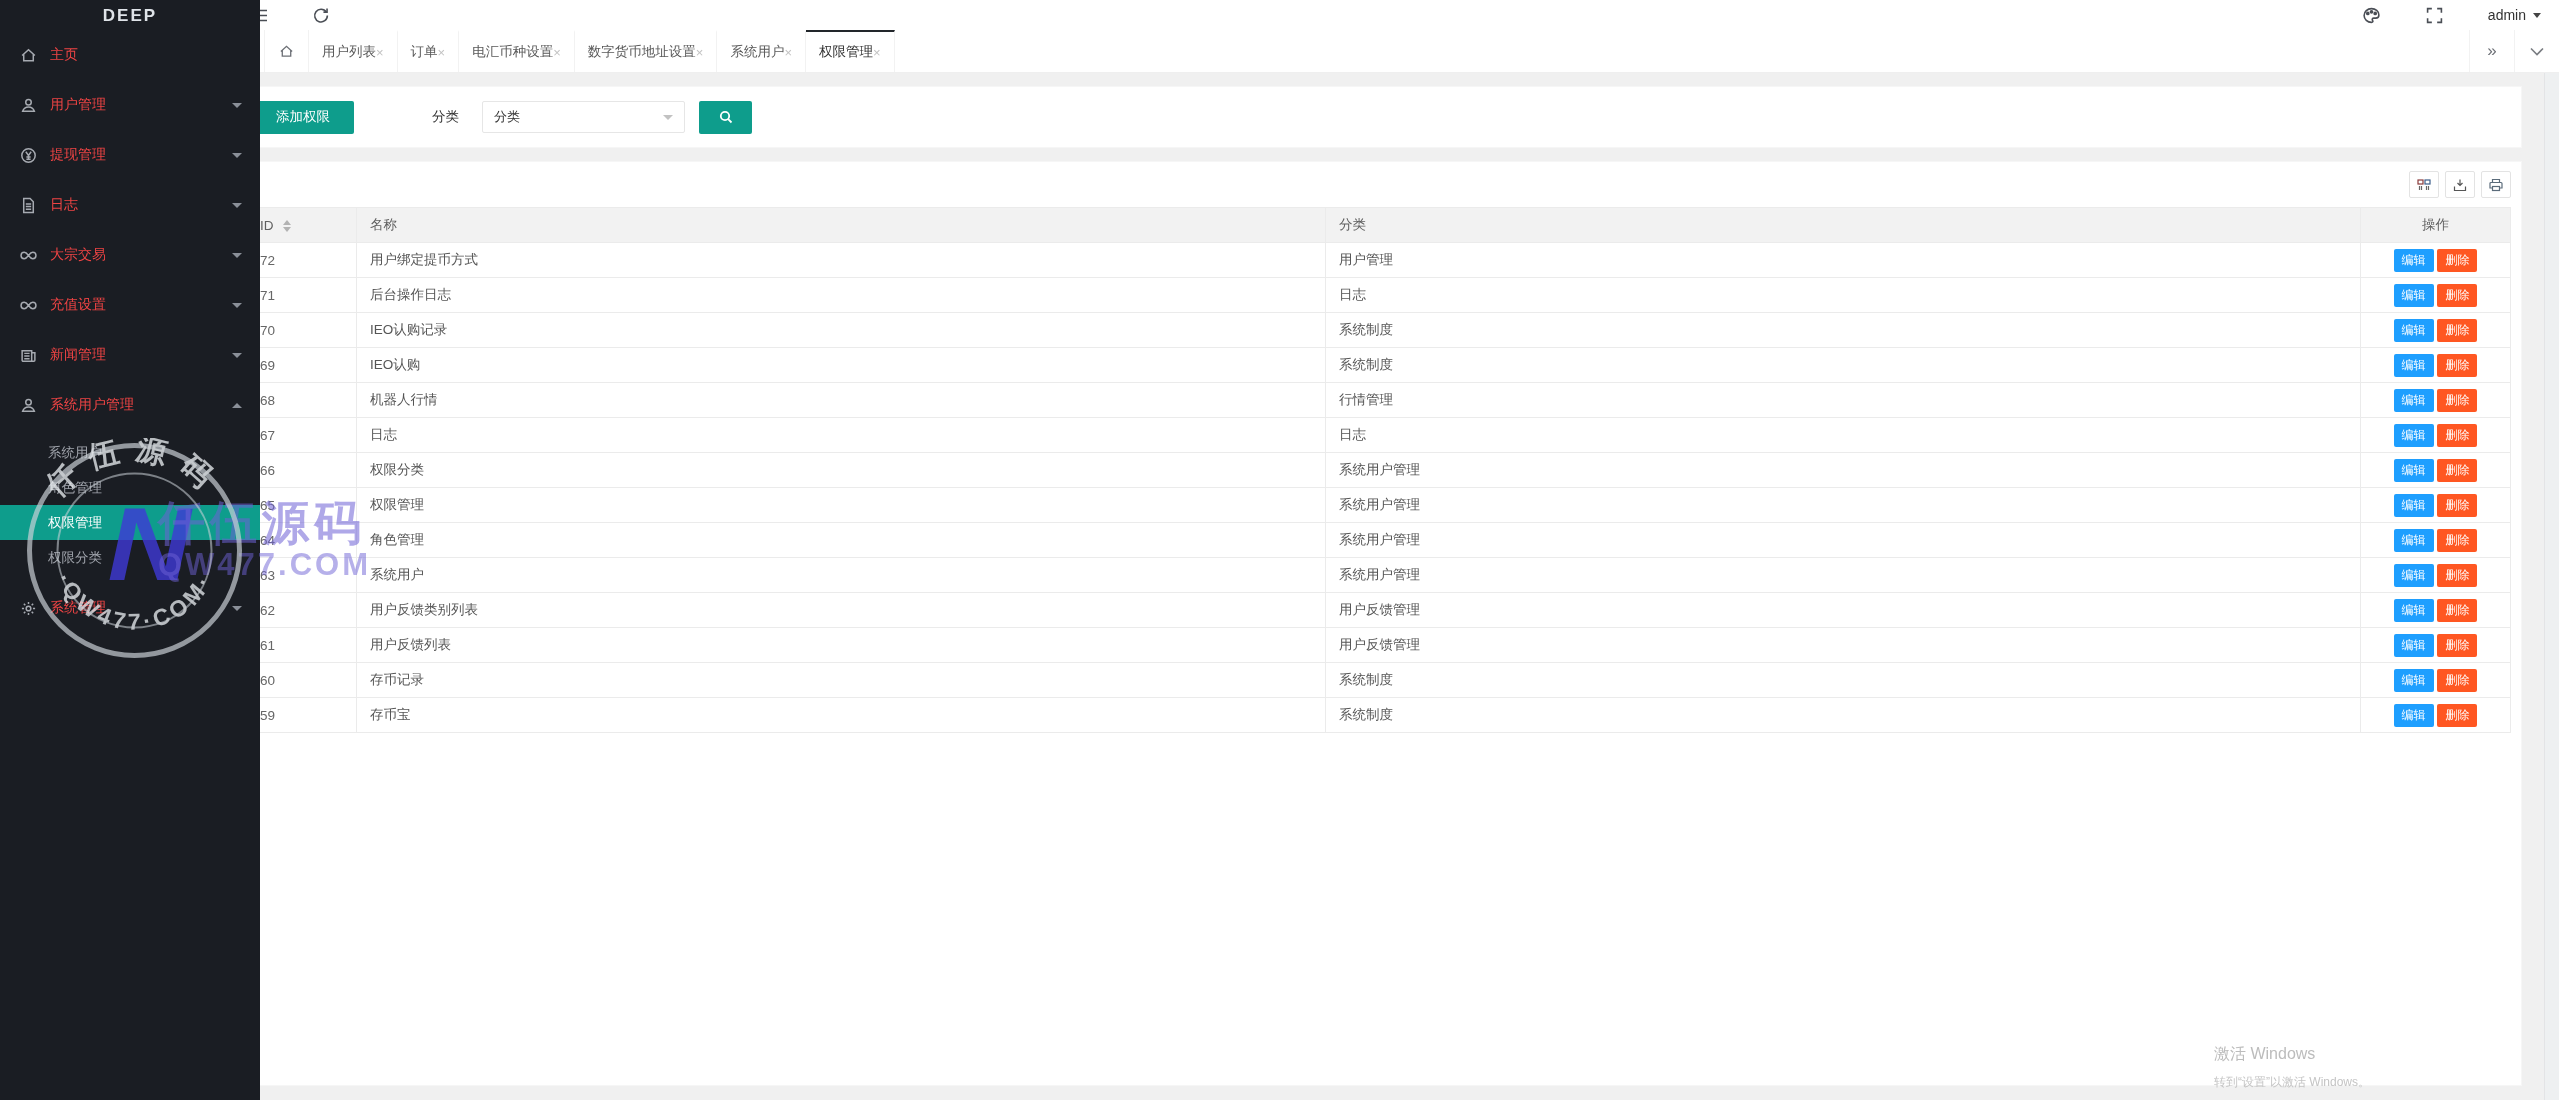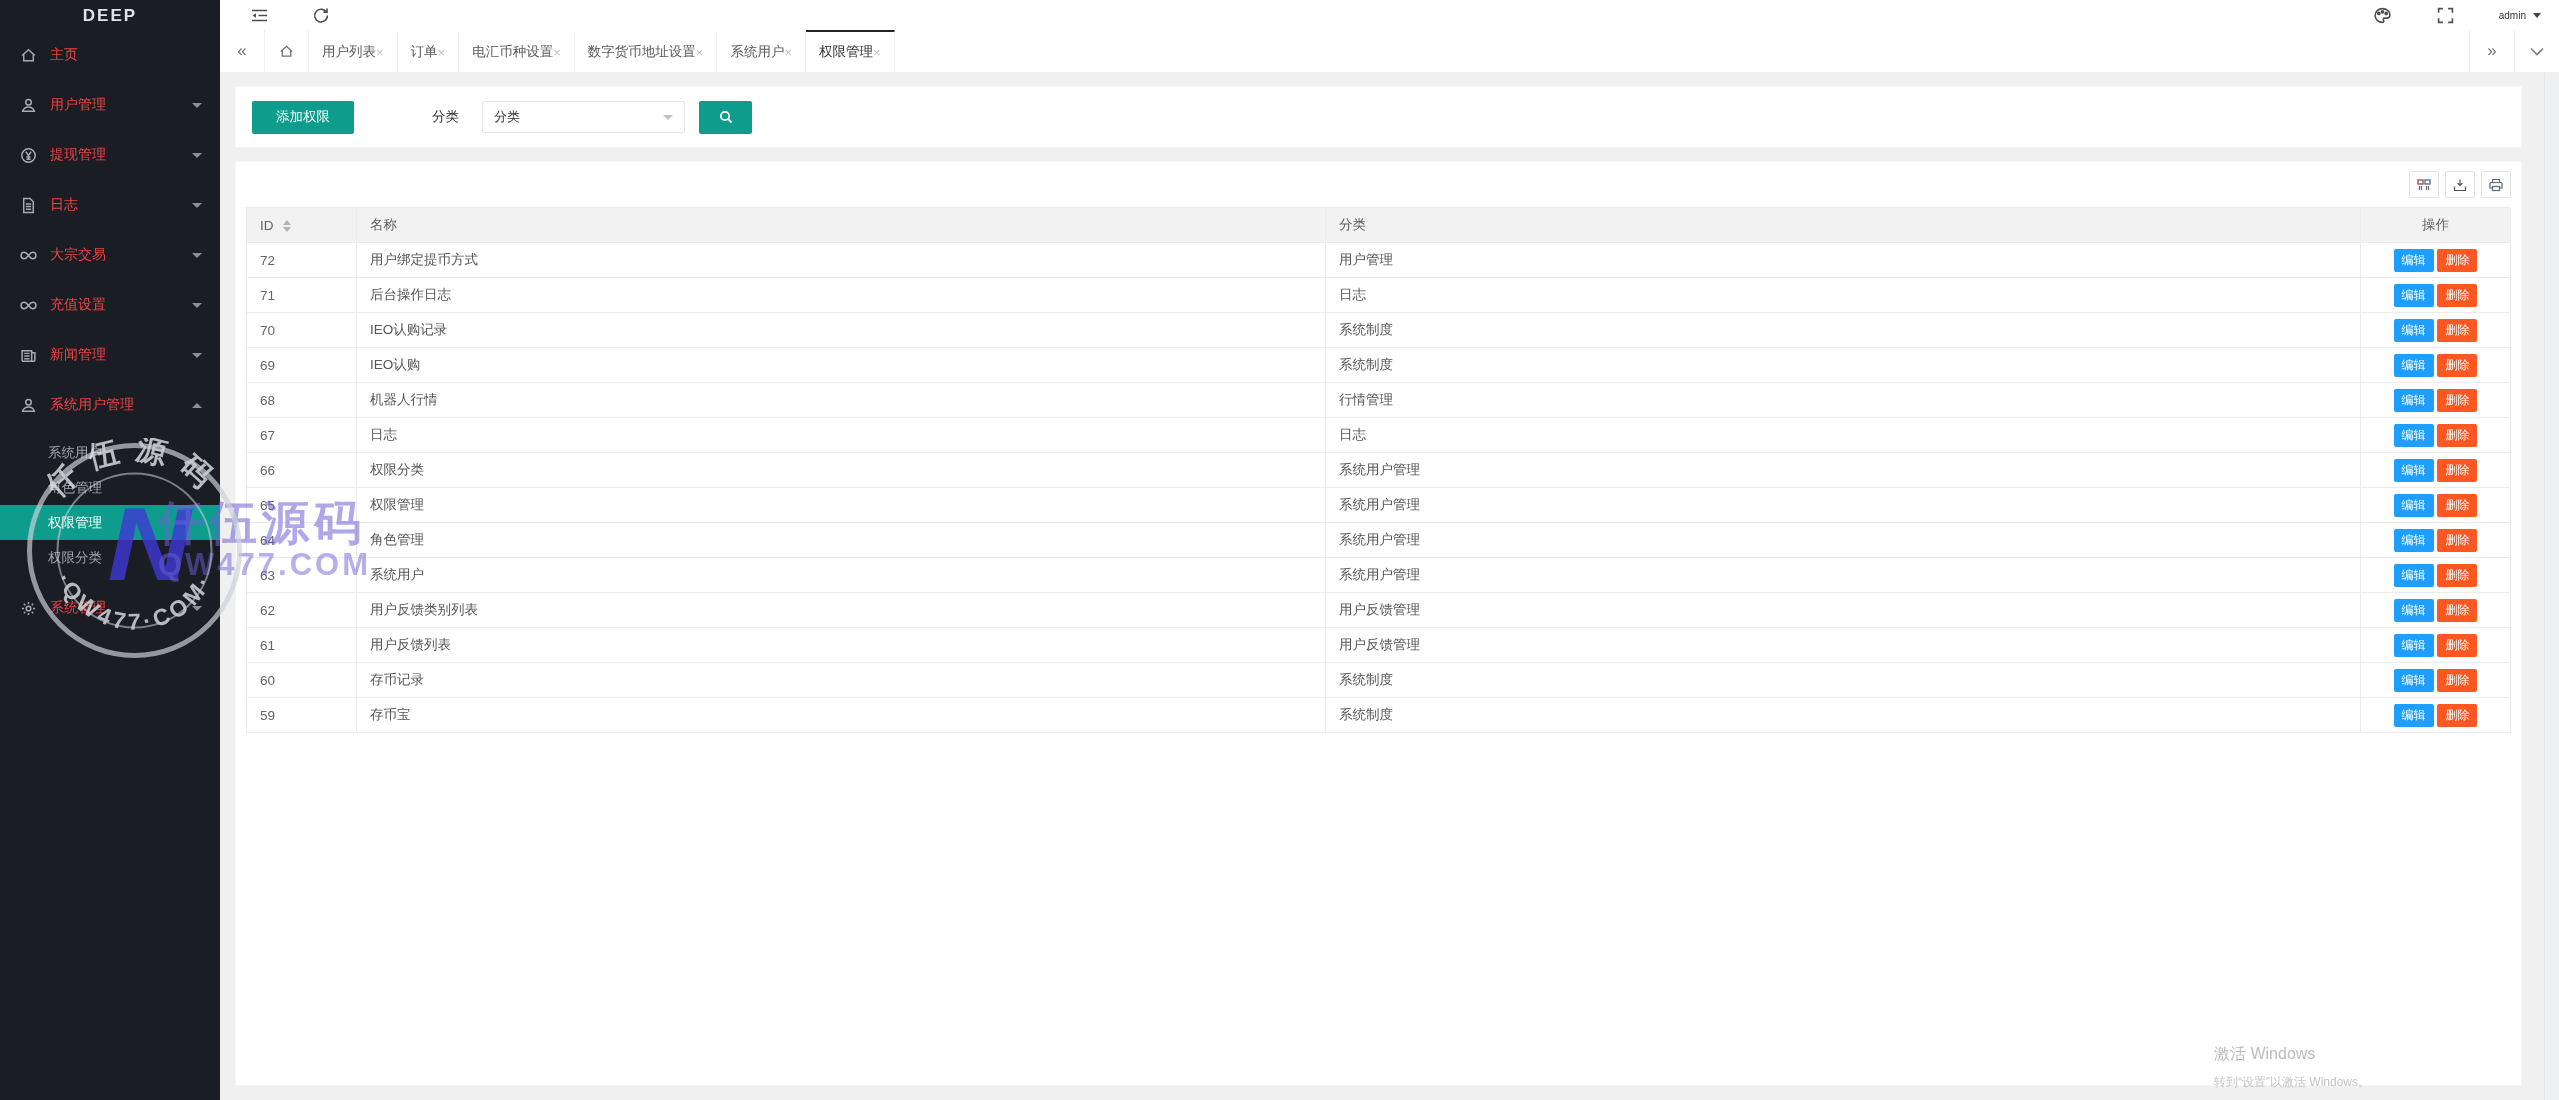--- a/index.html
+++ b/index.html
@@ -1,40 +1,40 @@
 <!DOCTYPE html>
 <html><head>
 <meta charset="utf-8">
 <style>
   * { box-sizing: border-box; margin: 0; padding: 0; }
   html,body { width:2559px; height:1100px; overflow:hidden; }
   body { font-family:"Liberation Sans", sans-serif; background:#f0f0f0; position:relative;
          --accent:#0e9d8c; --edit:#1e9fff; --delete:#ff5722; }
 
   
-  .sidebar { position:absolute; left:0; top:0; width:220px; height:1100px; background:#1a1d23; z-index:5; }
+  .sidebar { position:absolute; left:0; top:0; width:260px; height:1100px; background:#1a1d23; z-index:5; }
   .logo { height:30px; line-height:32px; text-align:center; color:#dfe3e8; font-size:17px; letter-spacing:2px; font-weight:bold; }
   .nav-item { height:50px; display:flex; align-items:center; padding:0 18px 0 20px; color:#ef4444; font-size:14px; cursor:pointer; }
   .nav-item .nicon { width:17px; height:17px; margin-right:13px; flex:none; opacity:.85; }
   .nav-item .nicon svg { width:100%; height:100%; stroke:#bfc3ca; fill:none; stroke-width:1.4; }
   .chev { margin-left:auto; width:0; height:0; border-left:5px solid transparent; border-right:5px solid transparent; }
   .chev.down { border-top:5px solid #8a8f98; }
   .chev.up { border-bottom:5px solid #8a8f98; }
   .submenu { padding:5px 0 8px 0; }
   .sub-item { height:35px; line-height:35px; padding-left:48px; color:#9fa3ab; font-size:13.5px; cursor:pointer; }
   .sub-item.active { background:var(--accent); color:#fff; }
 
   
   .main { position:absolute; left:220px; top:0; right:0; bottom:0; }
   .topbar { height:30px; background:#fff; display:flex; align-items:center; padding:0 18px 0 30px; }
   .tb-icon { width:19px; height:17px; margin-right:42px; cursor:pointer; }
   .tb-icon svg { width:100%; height:100%; stroke:#4a4e55; fill:none; stroke-width:1.5; }
   .tb-right { margin-left:auto; display:flex; align-items:center; gap:44px; }
   .tb-right .tb-icon { margin:0; }
-  .admin-box { display:flex; align-items:center; gap:7px; font-size:10px; color:#333; cursor:pointer; }
+  .admin-box { display:flex; align-items:center; gap:7px; font-size:14px; color:#333; cursor:pointer; }
   .admin-box .caret { width:0; height:0; border-left:4px solid transparent; border-right:4px solid transparent; border-top:5px solid #444; }
 
   .tabbar { height:43px; background:#fff; border-bottom:1px solid #efefef; display:flex; align-items:stretch; }
   .tab-sq { width:45px; display:flex; align-items:center; justify-content:center; color:#6d7076; font-size:17px; cursor:pointer; border-right:1px solid #f2f2f2; }
   .tab-home { width:44px; display:flex; align-items:center; justify-content:center; border-right:1px solid #f2f2f2; cursor:pointer; }
   .tab-home svg { width:15px; height:15px; stroke:#6d7076; fill:none; stroke-width:1.4; }
   .tab { padding:0 13px; display:flex; align-items:center; gap:0; font-size:13.5px; color:#595959; border-right:1px solid #f2f2f2; cursor:pointer; border-top:2px solid transparent; }
   .tab .close { color:#c2c2c2; font-size:13px; }
   .tab.active { border-top:2px solid #22262b; color:#303030; }
   .tabbar-right { margin-left:auto; display:flex; }

